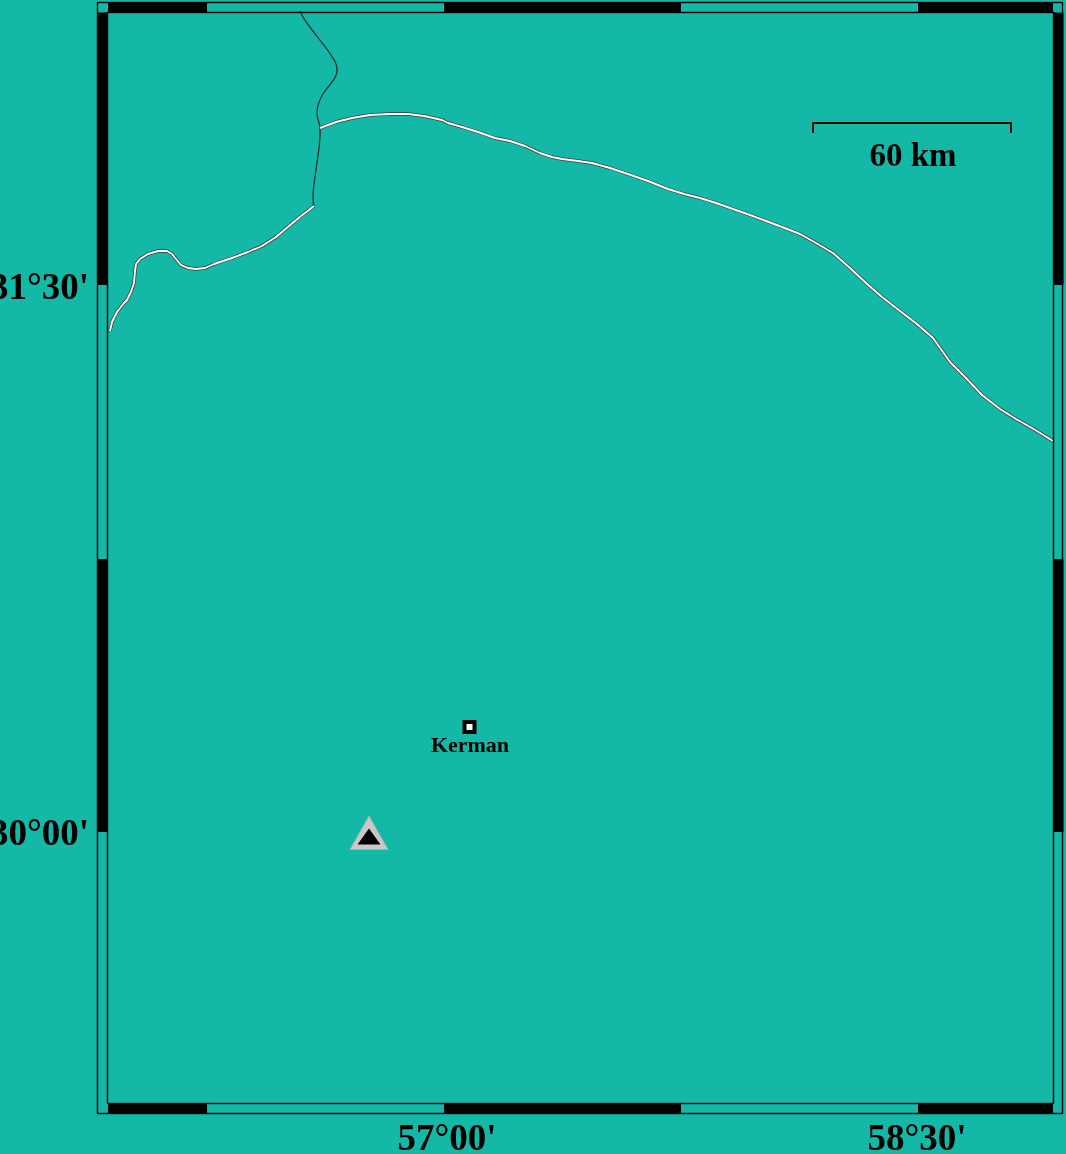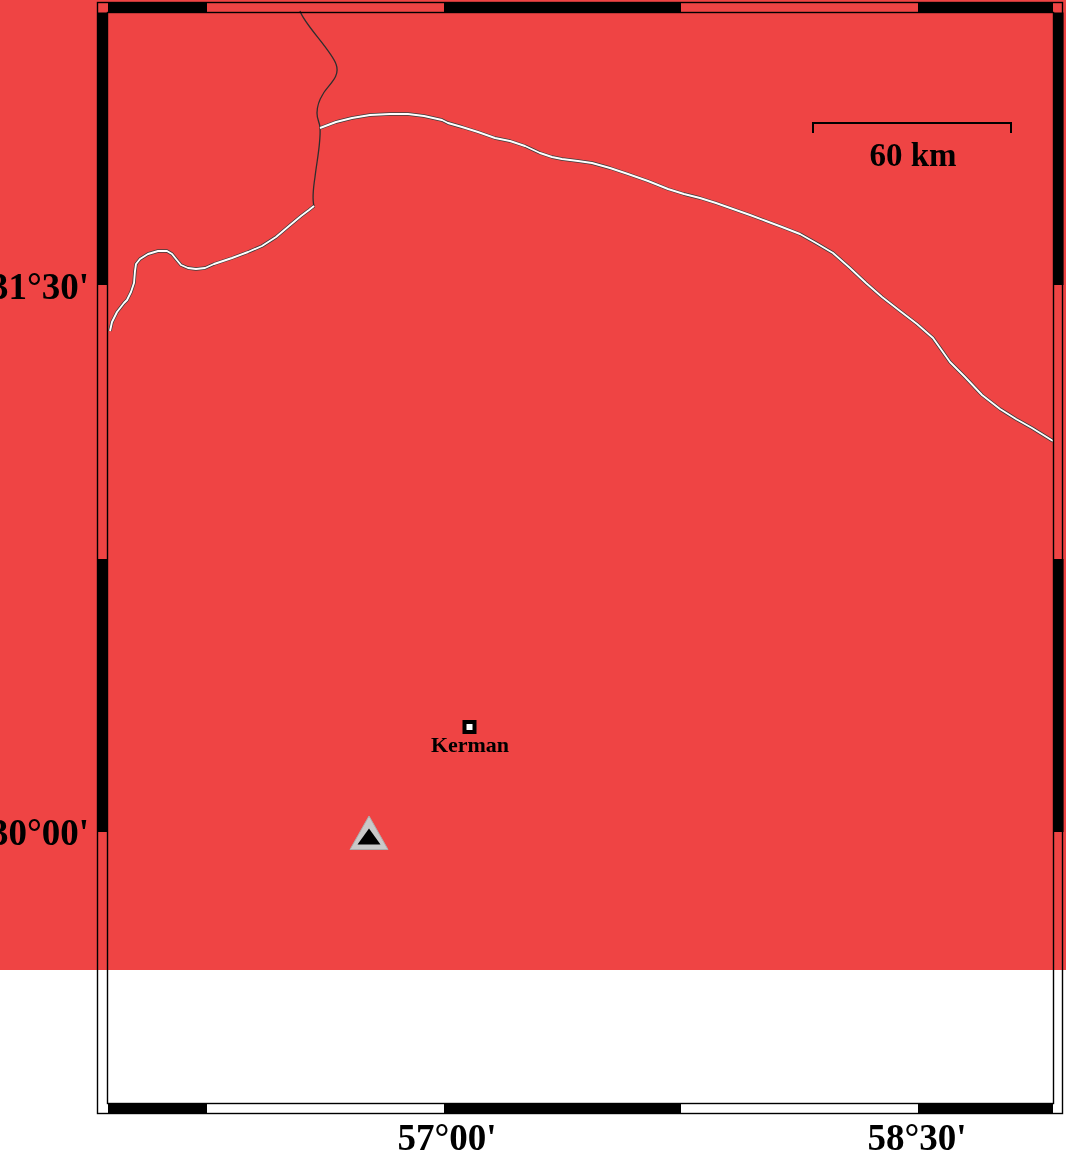--- a/index.html
+++ b/index.html
@@ -7,22 +7,22 @@
     padding: 0;
     background: #ffffff;
     width: 1066px;
     height: 1154px;
     overflow: hidden;
     font-family: "Liberation Serif", "DejaVu Serif", serif;
   }
   .map-wrap {
     position: relative;
     width: 1066px;
-    height: 970px;
-    background: #ef4444;
+    height: 1154px;
+    background: #14b8a6;
   }
   svg { display: block; }
   .axis-label {
     font-family: "Liberation Serif", "DejaVu Serif", serif;
     font-weight: bold;
     font-size: 37px;
     fill: #000000;
   }
   .scale-label {
     font-family: "Liberation Serif", "DejaVu Serif", serif;

